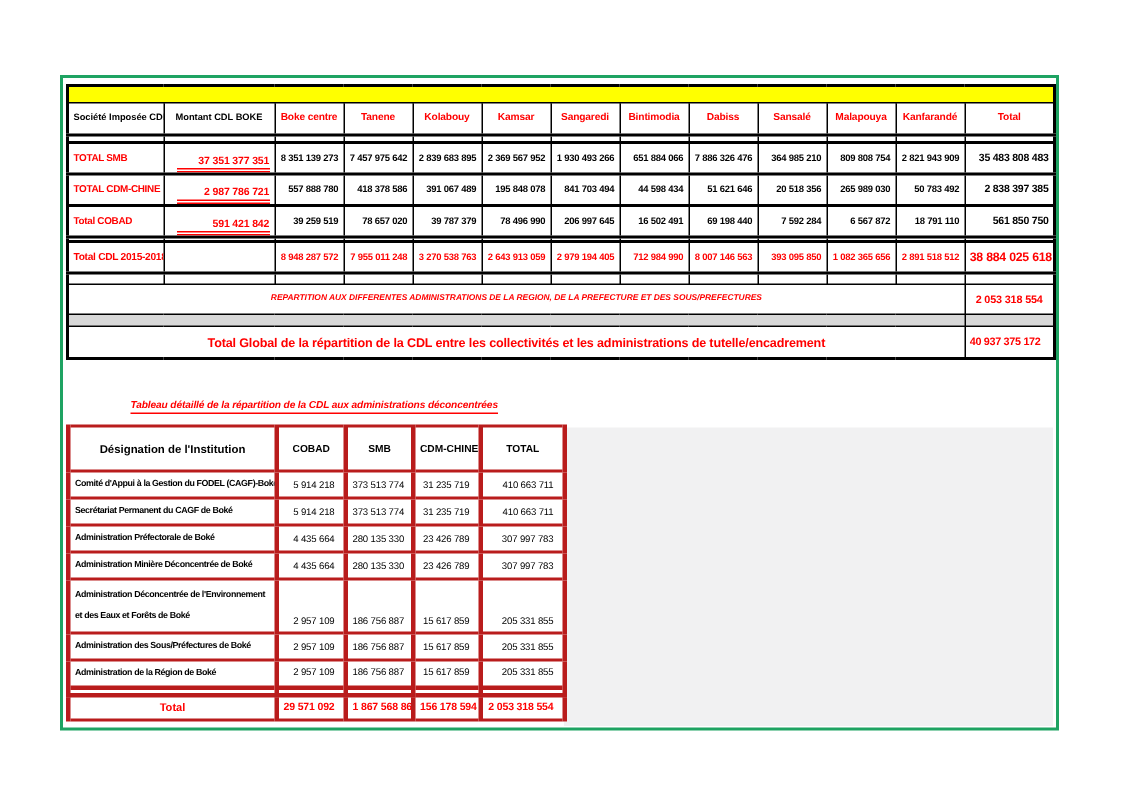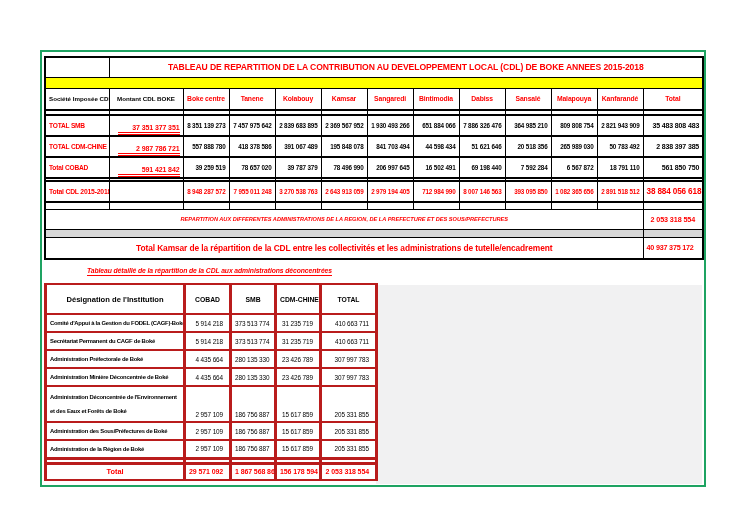--- a/index.html
+++ b/index.html
@@ -99,24 +99,20 @@
           <col style="width:46px">
         <col style="width:46px">
           <col style="width:46px">
           <col style="width:46px">
           <col style="width:46px">
         <col style="width:46px">
           <col style="width:46px">
           <col style="width:60px">
       </colgroup>
       <tbody id="t1body">
-          <tr class="r-title">
-            <td></td>
-            <td class="c-title" colspan="12">TABLEAU DE REPARTITION DE LA CONTRIBUTION AU DEVELOPPEMENT LOCAL (CDL) DE BOKE ANNEES 2015-2018</td>
-          </tr>
           <tr class="r-yellow">
             <td class="c-yellow" colspan="13"></td>
           </tr>
           <tr class="r-head">
             <th class="h-black">Société Imposée CDL</th>
             <th class="h-black">Montant CDL BOKE</th>
             <th class="h-red">Boke centre</th>
             <th class="h-red">Tanene</th>
             <th class="h-red">Kolabouy</th>
             <th class="h-red">Kamsar</th>
@@ -209,21 +205,21 @@
             <td class="c-val">8 948 287 572</td>
             <td class="c-val">7 955 011 248</td>
             <td class="c-val">3 270 538 763</td>
             <td class="c-val">2 643 913 059</td>
             <td class="c-val">2 979 194 405</td>
             <td class="c-val">712 984 990</td>
             <td class="c-val">8 007 146 563</td>
             <td class="c-val">393 095 850</td>
             <td class="c-val">1 082 365 656</td>
             <td class="c-val">2 891 518 512</td>
-            <td class="c-val c-totcol">38 884 056 618</td>
+            <td class="c-val c-totcol">38 884 025 618</td>
           </tr>
           <tr class="r-sp3">
             <td></td>
             <td></td>
             <td></td>
             <td></td>
             <td></td>
             <td></td>
             <td></td>
             <td></td>
@@ -235,21 +231,21 @@
           </tr>
           <tr class="r-repart">
             <td class="c-repart" colspan="12">REPARTITION AUX DIFFERENTES ADMINISTRATIONS DE LA REGION, DE LA PREFECTURE ET DES  SOUS/PREFECTURES</td>
             <td class="c-repart-val">2 053 318 554</td>
           </tr>
           <tr class="r-gray">
             <td class="c-graycell" colspan="12"></td>
             <td class="c-graycell"></td>
           </tr>
           <tr class="r-global">
-            <td class="c-global" colspan="12">Total Kamsar de la répartition de la CDL entre les collectivités et les administrations de tutelle/encadrement</td>
+            <td class="c-global" colspan="12">Total Global de la répartition de la CDL entre les collectivités et les administrations de tutelle/encadrement</td>
             <td class="c-global-val">40 937 375 172</td>
           </tr>
         </tbody>
     </table>
 
     <div class="t2-title">
       <span>Tableau détaillé de la répartition de la CDL aux administrations déconcentrées</span>
     </div>
 
     <table class="t2">

